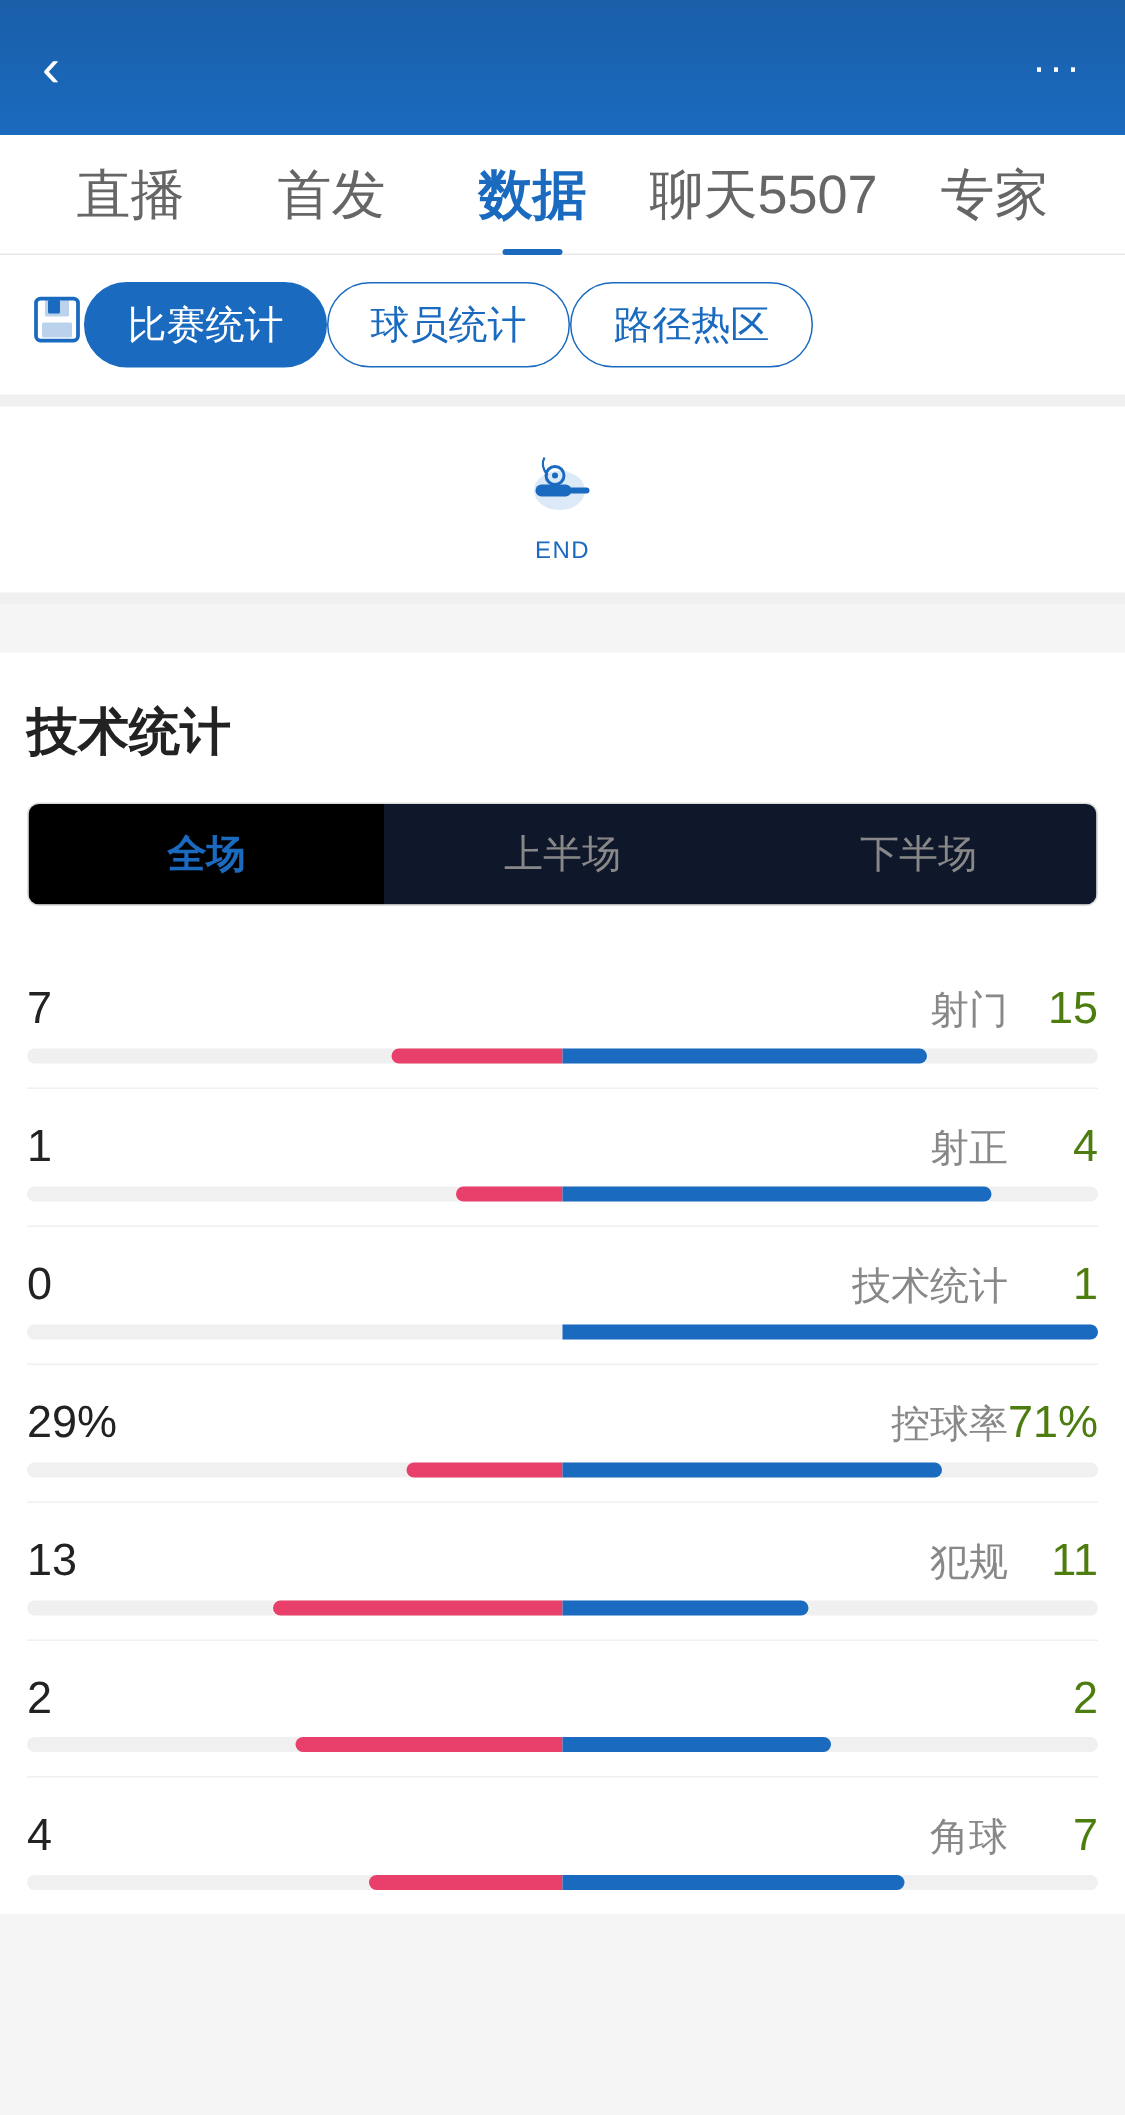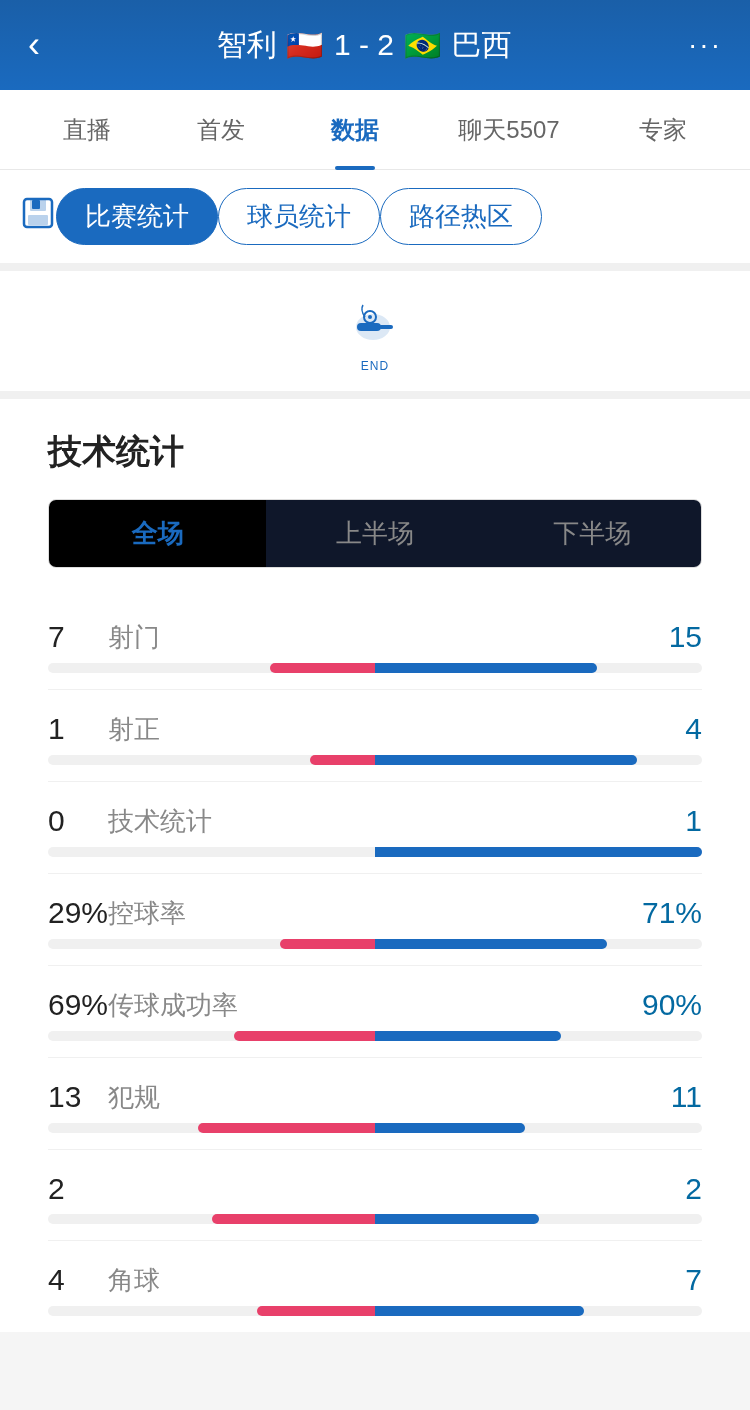--- a/index.html
+++ b/index.html
@@ -45,21 +45,21 @@
       background: white;
       display: flex;
       align-items: center;
       height: 80px;
       padding: 0 20px;
       border-bottom: 1px solid #e8e8e8;
     }
     .tab-item {
       flex: 1;
       text-align: center;
-      font-size: 24px;
+      font-size: 36px;
       color: #666;
       height: 80px;
       line-height: 80px;
       position: relative;
     }
     .tab-item.active {
       color: #1a6abf;
       font-weight: bold;
     }
     .tab-item.active::after {
@@ -112,30 +112,31 @@
       align-items: center;
       padding: 24px 0 18px;
       border-bottom: 8px solid #f0f0f0;
     }
     .whistle-icon {
       width: 60px;
       height: 60px;
       position: relative;
     }
     .whistle-end-label {
-      font-size: 12px;
+      font-size: 16px;
       color: #1a6abf;
       margin-top: 4px;
       letter-spacing: 1px;
     }
 
     
     .stats-section {
       background: white;
-      padding: 30px 48px 0;
+      padding: 30px 18px 0;
+      margin-top: 32px;
     }
     .stats-title {
       font-size: 34px;
       font-weight: bold;
       color: #222;
       margin-bottom: 24px;
     }
 
     
     .period-tabs {
@@ -175,26 +176,26 @@
       margin-bottom: 8px;
     }
     .stat-left-val {
       font-size: 30px;
       color: #222;
       min-width: 60px;
     }
     .stat-label {
       font-size: 26px;
       color: #888;
-      text-align: left;
+      text-align: right;
       flex: 1;
     }
     .stat-right-val {
       font-size: 30px;
-      color: #0369a1;
+      color: #4d7c0f;
       min-width: 60px;
       text-align: right;
     }
     .stat-bar-container {
       display: flex;
       height: 10px;
       border-radius: 5px;
       background: #f0f0f0;
       overflow: visible;
       position: relative;
@@ -212,27 +213,20 @@
       height: 10px;
       position: absolute;
       left: 50%;
     }
   </style>
 </head>
 <body>
 
 <div class="header">
   <div class="header-back">‹</div>
-  <div class="header-title">
-    <span>智利</span>
-    <span>🇨🇱</span>
-    <span>1 - 2</span>
-    <span>🇧🇷</span>
-    <span>巴西</span>
-  </div>
   <div class="header-more">···</div>
 </div>
 
 <div class="tab-bar">
   <div class="tab-item">直播</div>
   <div class="tab-item">首发</div>
   <div class="tab-item active">数据</div>
   <div class="tab-item tab-chat">聊天5507</div>
   <div class="tab-item">专家</div>
 </div>
@@ -318,31 +312,20 @@
         <span class="stat-label">控球率</span>
         <span class="stat-right-val">71%</span>
       </div>
       <div class="stat-bar-container">
         <div class="stat-bar-left" style="width:14.499999999999998%"></div>
         <div class="stat-bar-right" style="width:35.5%"></div>
       </div>
     </div>
       <div class="stat-row">
       <div class="stat-numbers">
-        <span class="stat-left-val">69%</span>
-        <span class="stat-label">传球成功率</span>
-        <span class="stat-right-val">90%</span>
-      </div>
-      <div class="stat-bar-container">
-        <div class="stat-bar-left" style="width:21.5%"></div>
-        <div class="stat-bar-right" style="width:28.499999999999996%"></div>
-      </div>
-    </div>
-      <div class="stat-row">
-      <div class="stat-numbers">
         <span class="stat-left-val">13</span>
         <span class="stat-label">犯规</span>
         <span class="stat-right-val">11</span>
       </div>
       <div class="stat-bar-container">
         <div class="stat-bar-left" style="width:27%"></div>
         <div class="stat-bar-right" style="width:23%"></div>
       </div>
     </div>
       <div class="stat-row">

